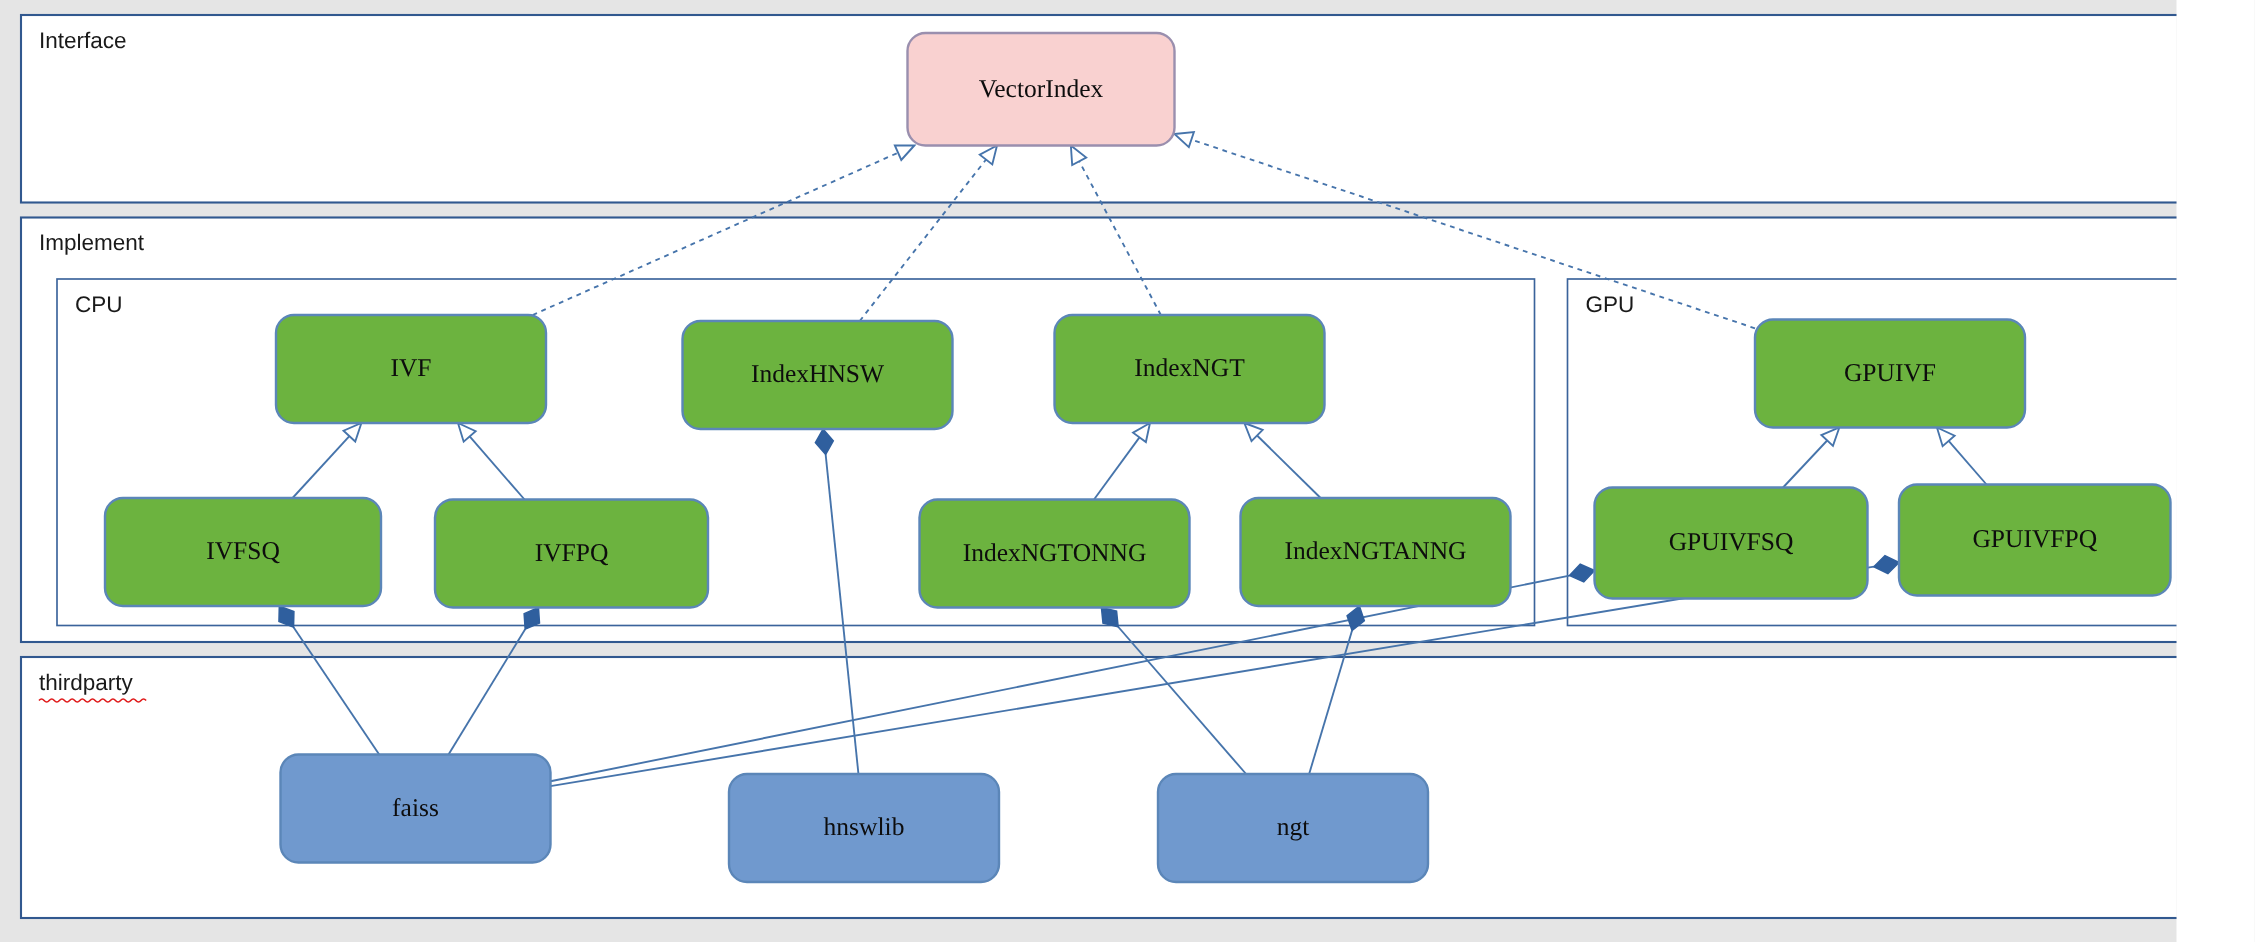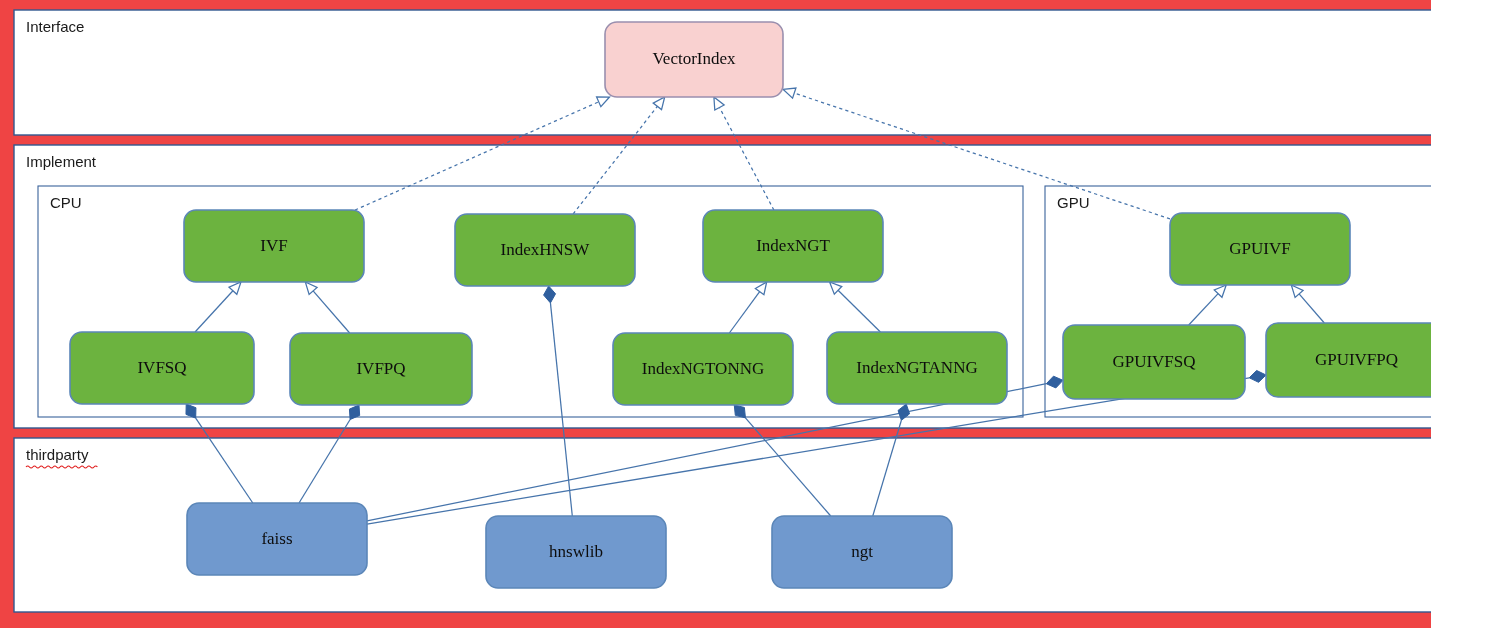--- a/index.html
+++ b/index.html
@@ -8,22 +8,23 @@
     padding: 0;
     background: #ffffff;
   }
   body {
     font-family: "Liberation Sans", sans-serif;
   }
   #diagram-root {
     position: relative;
     width: 1431px;
     height: 628px;
-    background: #ef4444;
+    background: #e5e5e5;
     overflow: hidden;
+    padding-left: 20px;
   }
   svg.diagram-canvas {
     position: absolute;
     top: 0;
     left: 0;
     width: 1503px;
     height: 628px;
     display: block;
   }
   

